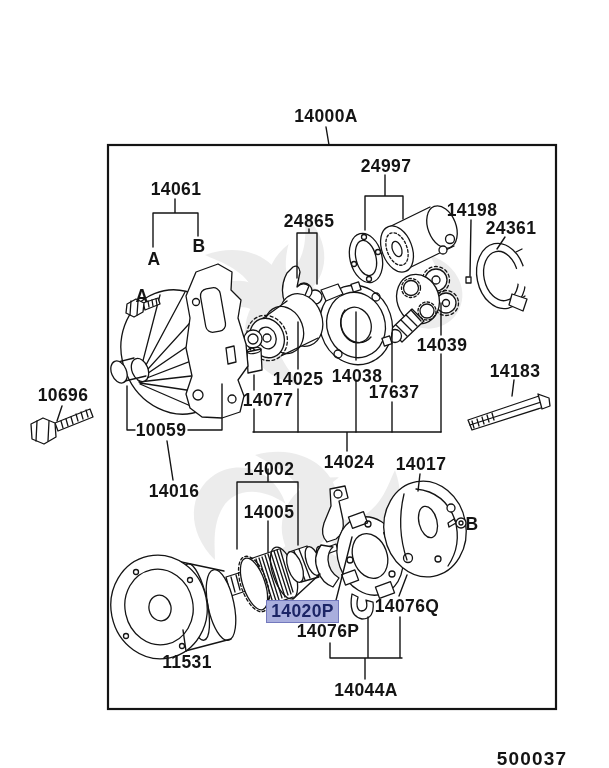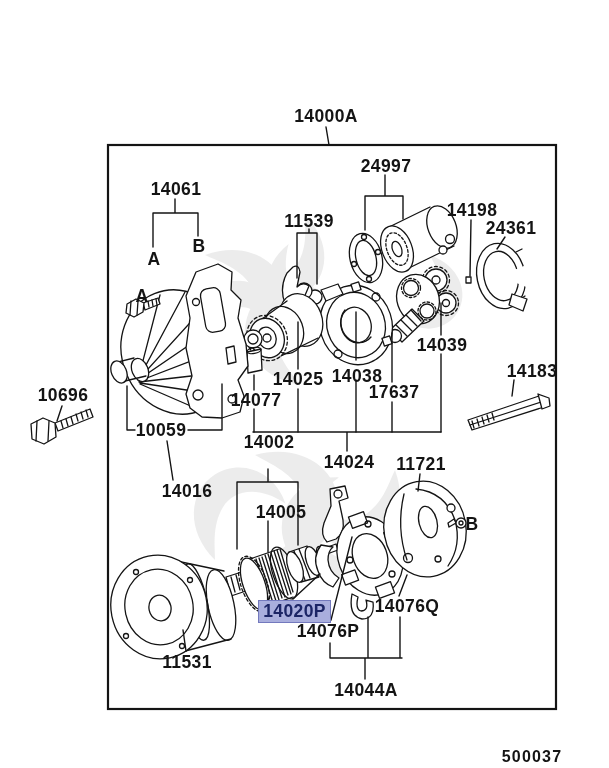--- a/index.html
+++ b/index.html
@@ -23,23 +23,24 @@
   }
   .hl{
     transform:none;
     box-sizing:border-box;
     width:73px;height:23px;
     text-align:center;
     line-height:20px;
     border:1.5px solid #7379bd;
     background:#a9aedd;
     color:#1c2566;
+    margin-left:8px;
   }
   .docnum{
-    font-size:16px;
+    font-size:19px;
     letter-spacing:1.2px;
   }
 </style>
 </head>
 <body>
 
 <div class="stage">
 
 <svg width="609" height="768" viewBox="0 0 609 768" aria-hidden="true">
   <defs>
@@ -276,36 +277,36 @@
     </g>
   </g>
 </svg>
 
   <div class="lbl" style="left:326px;top:108px">14000A</div>
   <div class="lbl" style="left:176px;top:181px">14061</div>
   <div class="lbl" style="left:154px;top:251px">A</div>
   <div class="lbl" style="left:199px;top:238px">B</div>
   <div class="lbl" style="left:142px;top:288px">A</div>
   <div class="lbl" style="left:386px;top:158px">24997</div>
-  <div class="lbl" style="left:309px;top:213px">11539</div>
+  <div class="lbl" style="left:309px;top:213px">24865</div>
   <div class="lbl" style="left:472px;top:202px">14198</div>
   <div class="lbl" style="left:511px;top:220px">24361</div>
   <div class="lbl" style="left:442px;top:337px">14039</div>
   <div class="lbl" style="left:63px;top:387px">10696</div>
   <div class="lbl" style="left:161px;top:422px">10059</div>
-  <div class="lbl" style="left:256px;top:392px">14077</div>
+  <div class="lbl" style="left:268px;top:392px">14077</div>
   <div class="lbl" style="left:298px;top:371px">14025</div>
   <div class="lbl" style="left:357px;top:368px">14038</div>
   <div class="lbl" style="left:394px;top:384px">17637</div>
-  <div class="lbl" style="left:532px;top:363px">14183</div>
-  <div class="lbl" style="left:187px;top:483px">14016</div>
-  <div class="lbl" style="left:269px;top:434px">14002</div>
+  <div class="lbl" style="left:515px;top:363px">14183</div>
+  <div class="lbl" style="left:174px;top:483px">14016</div>
+  <div class="lbl" style="left:269px;top:461px">14002</div>
   <div class="lbl" style="left:349px;top:454px">14024</div>
-  <div class="lbl" style="left:421px;top:456px">11721</div>
-  <div class="lbl" style="left:281px;top:504px">14005</div>
+  <div class="lbl" style="left:421px;top:456px">14017</div>
+  <div class="lbl" style="left:269px;top:504px">14005</div>
   <div class="lbl" style="left:472px;top:516px">B</div>
   <div class="lbl hl" style="left: 258px; top: 600px; background: rgb(169, 174, 221); color: rgb(28, 37, 102); border-color: rgb(115, 121, 189);">14020P</div>
   <div class="lbl" style="left:328px;top:623px">14076P</div>
   <div class="lbl" style="left:407px;top:598px">14076Q</div>
   <div class="lbl" style="left:187px;top:654px">11531</div>
   <div class="lbl" style="left:366px;top:682px">14044A</div>
   <div class="lbl docnum" style="left:532px;top:749px">500037</div>
 
 </div>
 

